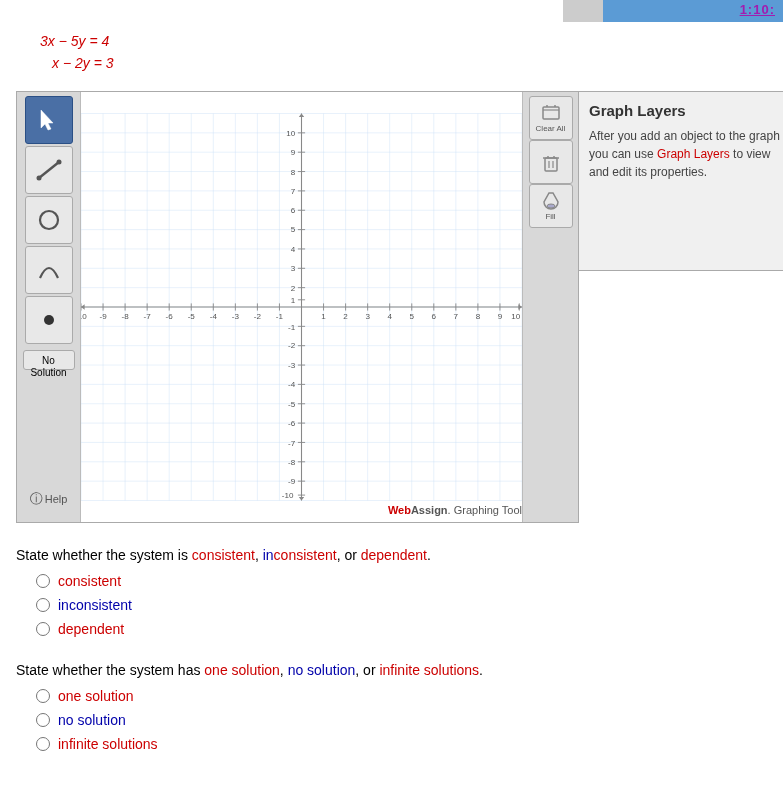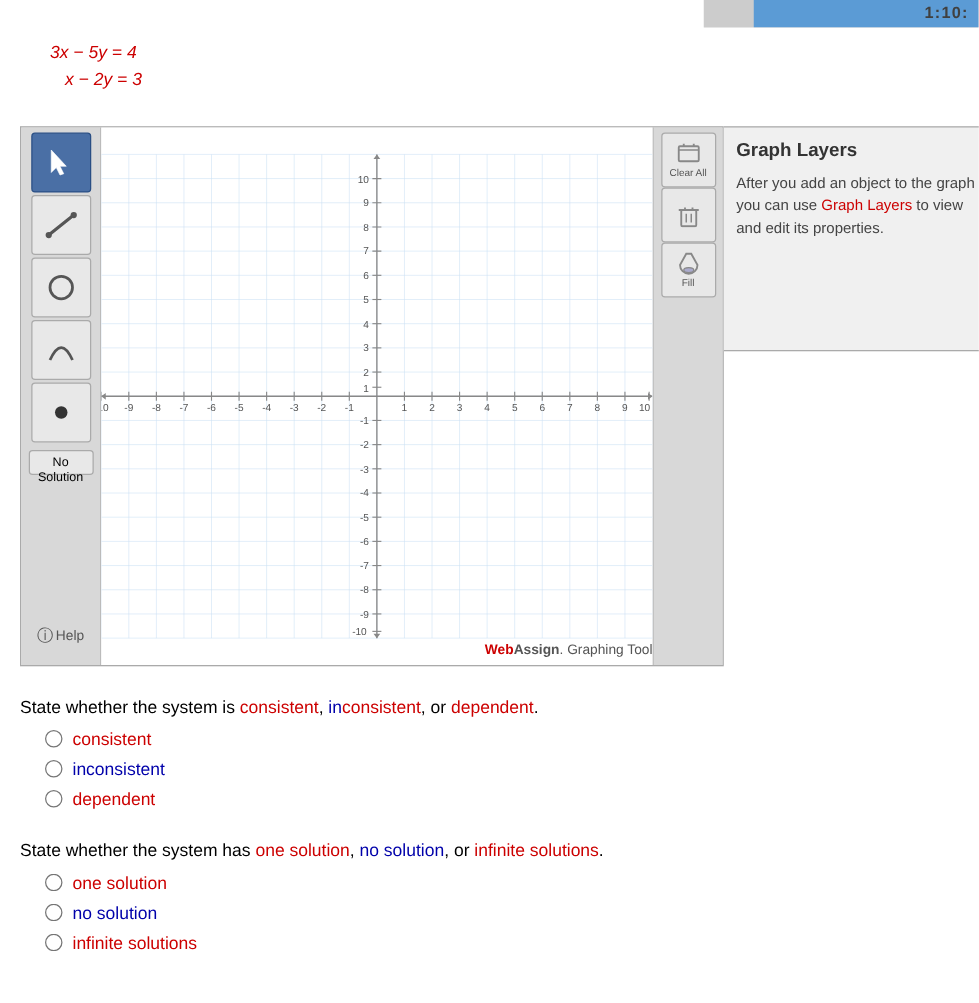--- a/index.html
+++ b/index.html
@@ -18,21 +18,21 @@
     }
 
     .instruction {
       font-size: 14px;
       color: #000;
       margin-bottom: 6px;
     }
 
     .equation-block {
       margin-left: 24px;
-      margin-bottom: 26px;
+      margin-bottom: 16px;
       line-height: 1.6;
     }
     .eq-line {
       font-size: 14px;
       color: #c00;
       font-style: italic;
     }
 
     
     .graphing-tool {
@@ -223,21 +223,21 @@
     .solutions-question {
       margin-top: 25px;
     }
   </style>
 </head>
 <body>
 
 <div style="position:relative; height:22px;">
   <div style="position:absolute; right:0; top:0; width:220px; height:22px; background:#ccc; overflow:hidden;">
     <div style="position:absolute; right:0; top:0; width:180px; height:22px; background:#5b9bd5;"></div>
-    <span style="position:absolute; right:8px; top:2px; z-index:2; font-size:13px; font-weight:bold; color:#404040; letter-spacing:1px;">1:10:</span>
+    <span style="position:absolute; right:8px; top:2px; z-index:2; font-size:13px; font-weight:bold; color:#a21caf; letter-spacing:1px;text-decoration:underline;">1:10:</span>
   </div>
 </div>
 
 <div class="page-content">
 
 
   <div class="equation-block">
     <div class="eq-line" style="color:#c00; font-style:italic;">3<i>x</i> − 5<i>y</i> = 4</div>
     <div class="eq-line" style="color:#c00; font-style:italic; margin-left: 12px;"><i>x</i> − 2<i>y</i> = 3</div>
   </div>

